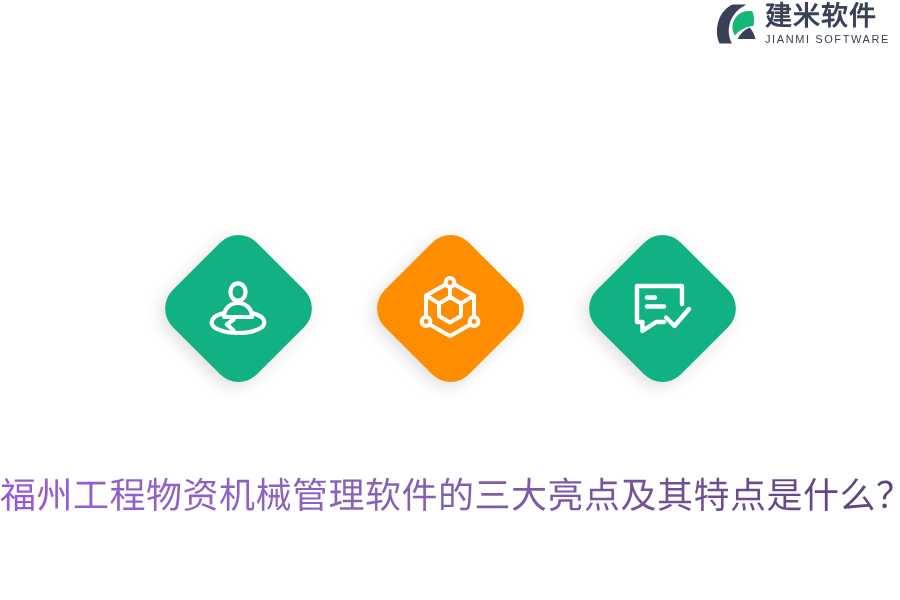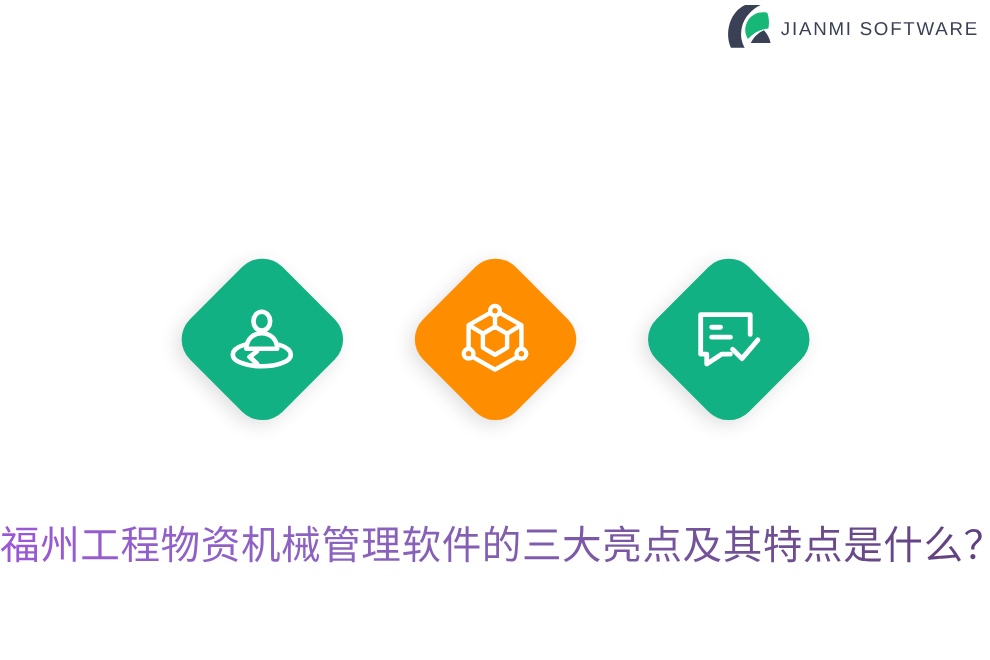--- a/index.html
+++ b/index.html
@@ -42,21 +42,21 @@
     font-family: "Liberation Serif", "DejaVu Serif", serif;
     font-size: 27px;
     font-weight: 700;
     color: #3a4055;
     letter-spacing: 1px;
     white-space: nowrap;
   }
   .brand-sub {
     margin-top: 4px;
     font-family: "Liberation Sans", "DejaVu Sans", sans-serif;
-    font-size: 17px;
+    font-size: 11px;
     font-weight: 400;
     color: #3a4055;
     letter-spacing: 1.6px;
     white-space: nowrap;
     text-align: center;
   }
 
   
   .diamond-row {
     position: absolute;
@@ -128,20 +128,21 @@
 </head>
 <body>
 
 <div class="brand">
   <svg class="brand-mark" viewBox="0 0 46 46" aria-hidden="true">
     <path d="M19.5 3.5 L33.5 3.5 C25 7.5 18.5 15 16.5 23.5 C14.8 31 16 37 19 42.5 L6.5 42.5 C3.5 36 3 28 5.5 20 C8 12 13 6.5 19.5 3.5 Z" fill="#3a4055"></path>
     <path d="M39.5 10.5 C32 9 25 12 21.5 18.5 C18.5 24 19 30 22 34.5 C26.5 29 33 25.5 40.5 25 C41.5 20 41.2 15 39.5 10.5 Z" fill="#17b877"></path>
     <path d="M24.5 38 L42.5 38 C41.5 33.5 39.5 29.5 36.5 26.5 C31.5 28.5 27.3 32.6 24.5 38 Z" fill="#3a4055"></path>
   </svg>
   <div class="brand-text">
+    <div class="brand-name">建米软件</div>
     <div class="brand-sub">JIANMI SOFTWARE</div>
   </div>
 </div>
 
 <div class="diamond-row">
 
   <div class="diamond-cell">
     <div class="diamond-shape green"></div>
     <svg class="diamond-glyph" viewBox="0 0 72 72" aria-hidden="true">
       <g fill="none" stroke="#ffffff" stroke-width="4.2" stroke-linecap="round" stroke-linejoin="round">

